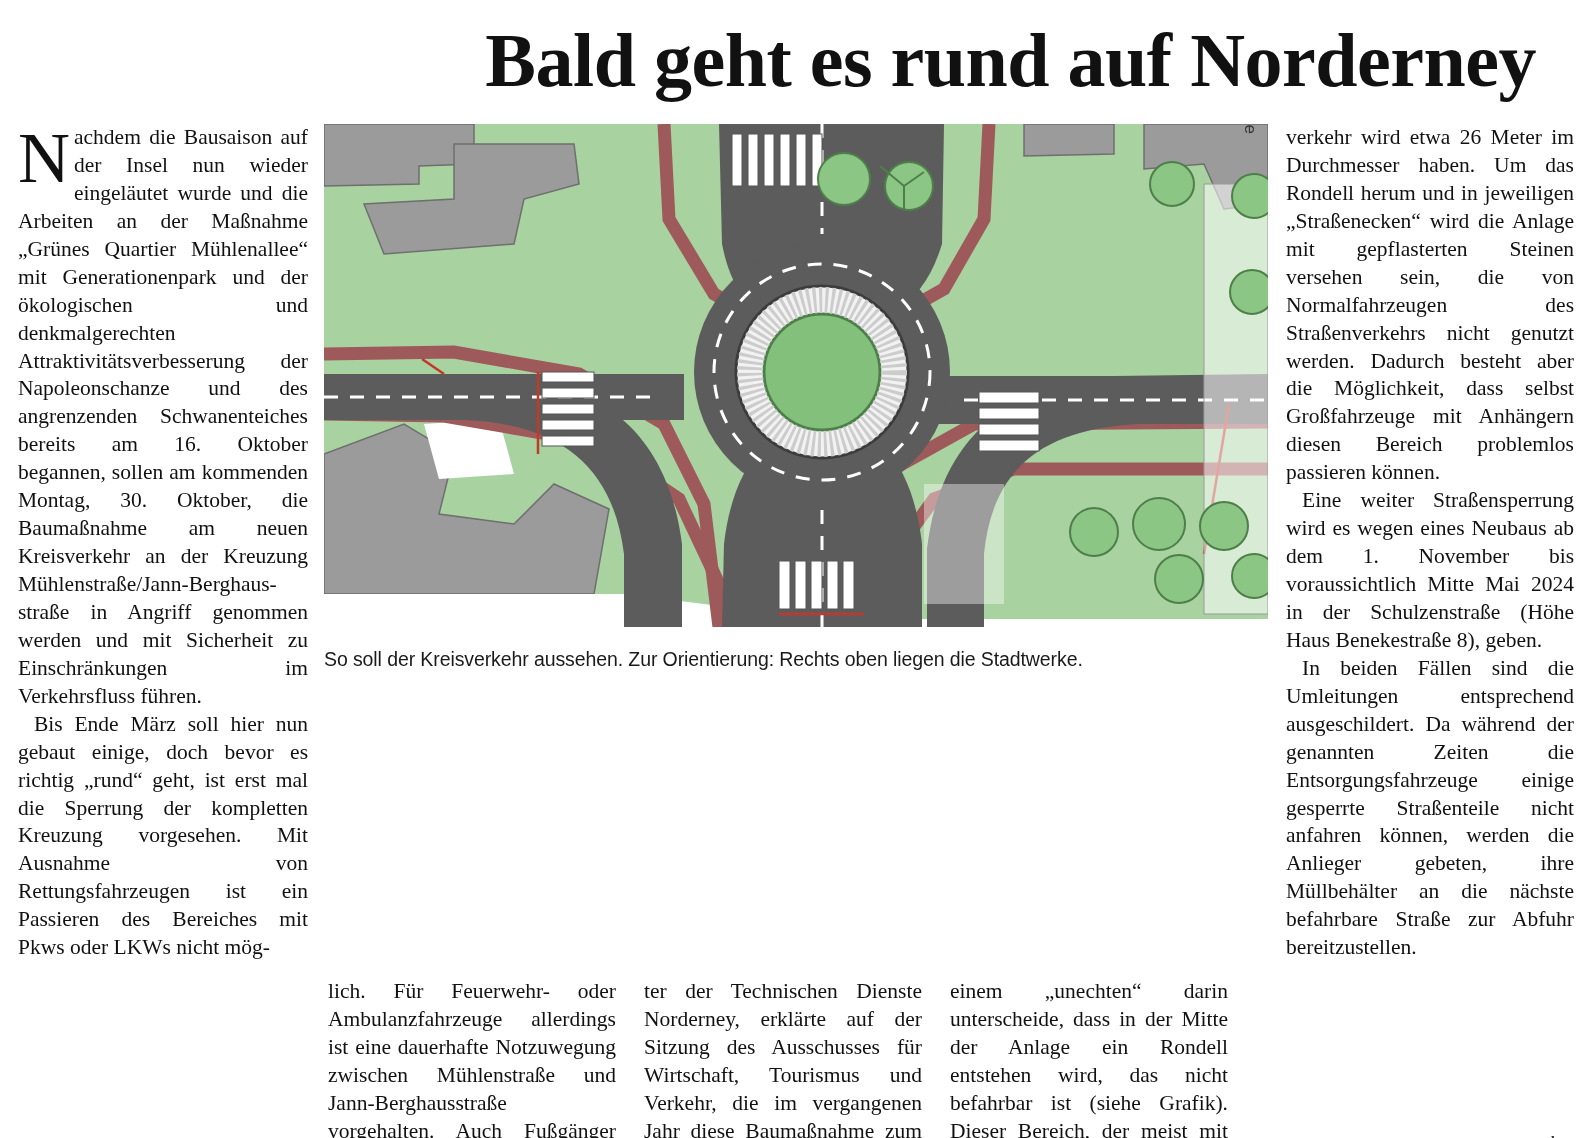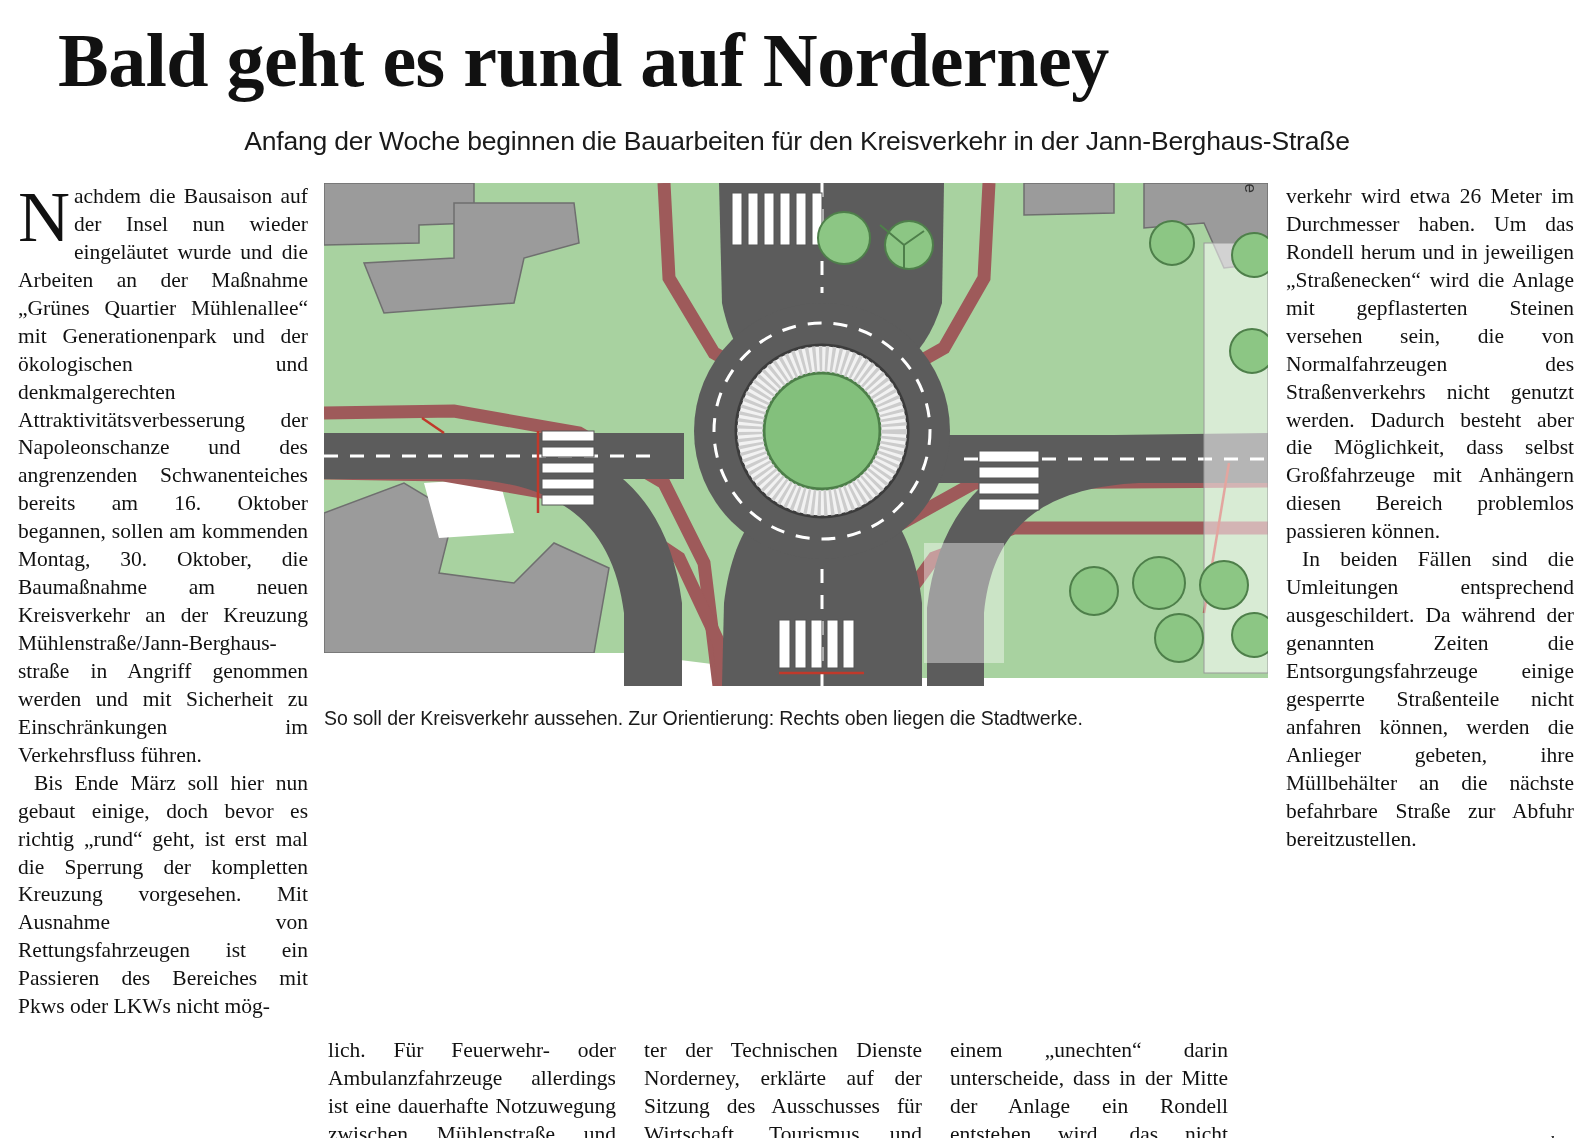--- a/index.html
+++ b/index.html
@@ -19,21 +19,21 @@
     width: 1594px;
     height: 1138px;
     box-sizing: border-box;
     padding: 0 18px;
   }
   
   .headline {
     font-family: "Liberation Serif", serif;
     font-size: 76px;
     font-weight: bold;
-    text-align: left;
+    text-align: right;
     letter-spacing: -0.5px;
     line-height: 1.0;
     margin: 22px 0 0 0;
     padding: 0 40px;
   }
   .subhead {
     font-family: "Liberation Sans", sans-serif;
     font-size: 26.5px;
     text-align: center;
     margin: 28px 0 0 0;
@@ -126,21 +126,20 @@
     transform-origin: right top;
     white-space: nowrap;
   }
 </style>
 </head>
 <body>
 
 <div class="page">
 
   <h1 class="headline">Bald geht es rund auf Norderney</h1>
-  <div class="subhead">Anfang der Woche beginnen die Bauarbeiten für den Kreisverkehr in der Jann-Berghaus-Straße</div>
 
   <div class="upper">
 
     <div class="col col-left">
       <p class="first"><span class="dropcap">N</span><span>achdem die Bausaison auf der Insel nun wieder eingeläutet wurde und die Arbeiten an der Maßnahme „Grünes Quartier Mühlenallee“ mit Generationenpark und der ökologischen und denkmalgerechten Attraktivitätsverbesserung der Napoleonschanze und des angrenzenden Schwanenteiches bereits am 16. Oktober begannen, sollen am kommenden Montag, 30. Oktober, die Baumaßnahme am neuen Kreisverkehr an der Kreuzung Mühlenstraße/Jann-Berghaus-straße in Angriff genommen werden und mit Sicherheit zu Einschränkungen im Verkehrsfluss führen.</span></p>
       <p>Bis Ende März soll hier nun gebaut einige, doch bevor es richtig „rund“ geht, ist erst mal die Sperrung der kompletten Kreuzung vorgesehen. Mit Ausnahme von Rettungsfahrzeugen ist ein Passieren des Bereiches mit Pkws oder LKWs nicht mög-</p>
     </div>
 
     <div class="figure">
       <div class="figure-img">
@@ -265,20 +264,21 @@
             </g>
           </g>
         </svg>
         <div class="stadtwerke-label">Stadtwerke</div>
       </div>
       <div class="caption">So soll der Kreisverkehr aussehen. Zur Orientierung: Rechts oben liegen die Stadtwerke.</div>
     </div>
 
     <div class="col col-right">
       <p class="first">verkehr wird etwa 26 Meter im Durchmesser haben. Um das Rondell herum und in jeweiligen „Straßenecken“ wird die Anlage mit gepflasterten Steinen versehen sein, die von Normalfahrzeugen des Straßenverkehrs nicht genutzt werden. Dadurch besteht aber die Möglichkeit, dass selbst Großfahrzeuge mit Anhängern diesen Bereich problemlos passieren können.</p>
+      <p>Eine weiter Straßensperrung wird es wegen eines Neubaus ab dem 1. November bis voraussichtlich Mitte Mai 2024 in der Schulzenstraße (Höhe Haus Benekestraße 8), geben.</p>
       <p>In beiden Fällen sind die Umleitungen entsprechend ausgeschildert. Da während der genannten Zeiten die Entsorgungsfahrzeuge einige gesperrte Straßenteile nicht anfahren können, werden die Anlieger gebeten, ihre Müllbehälter an die nächste befahrbare Straße zur Abfuhr bereitzustellen.</p>
     </div>
   </div>
 
   <div class="lower">
     <div style="width:306px"></div>
     <div class="col c1">
       <p class="first">lich. Für Feuerwehr- oder Ambulanzfahrzeuge allerdings ist eine dauerhafte Notzuwegung zwischen Mühlenstraße und Jann-Berghausstraße vorgehalten. Auch Fußgänger und Radfahrer (schiebend) können den Bereich passieren.</p>
 
     </div>

